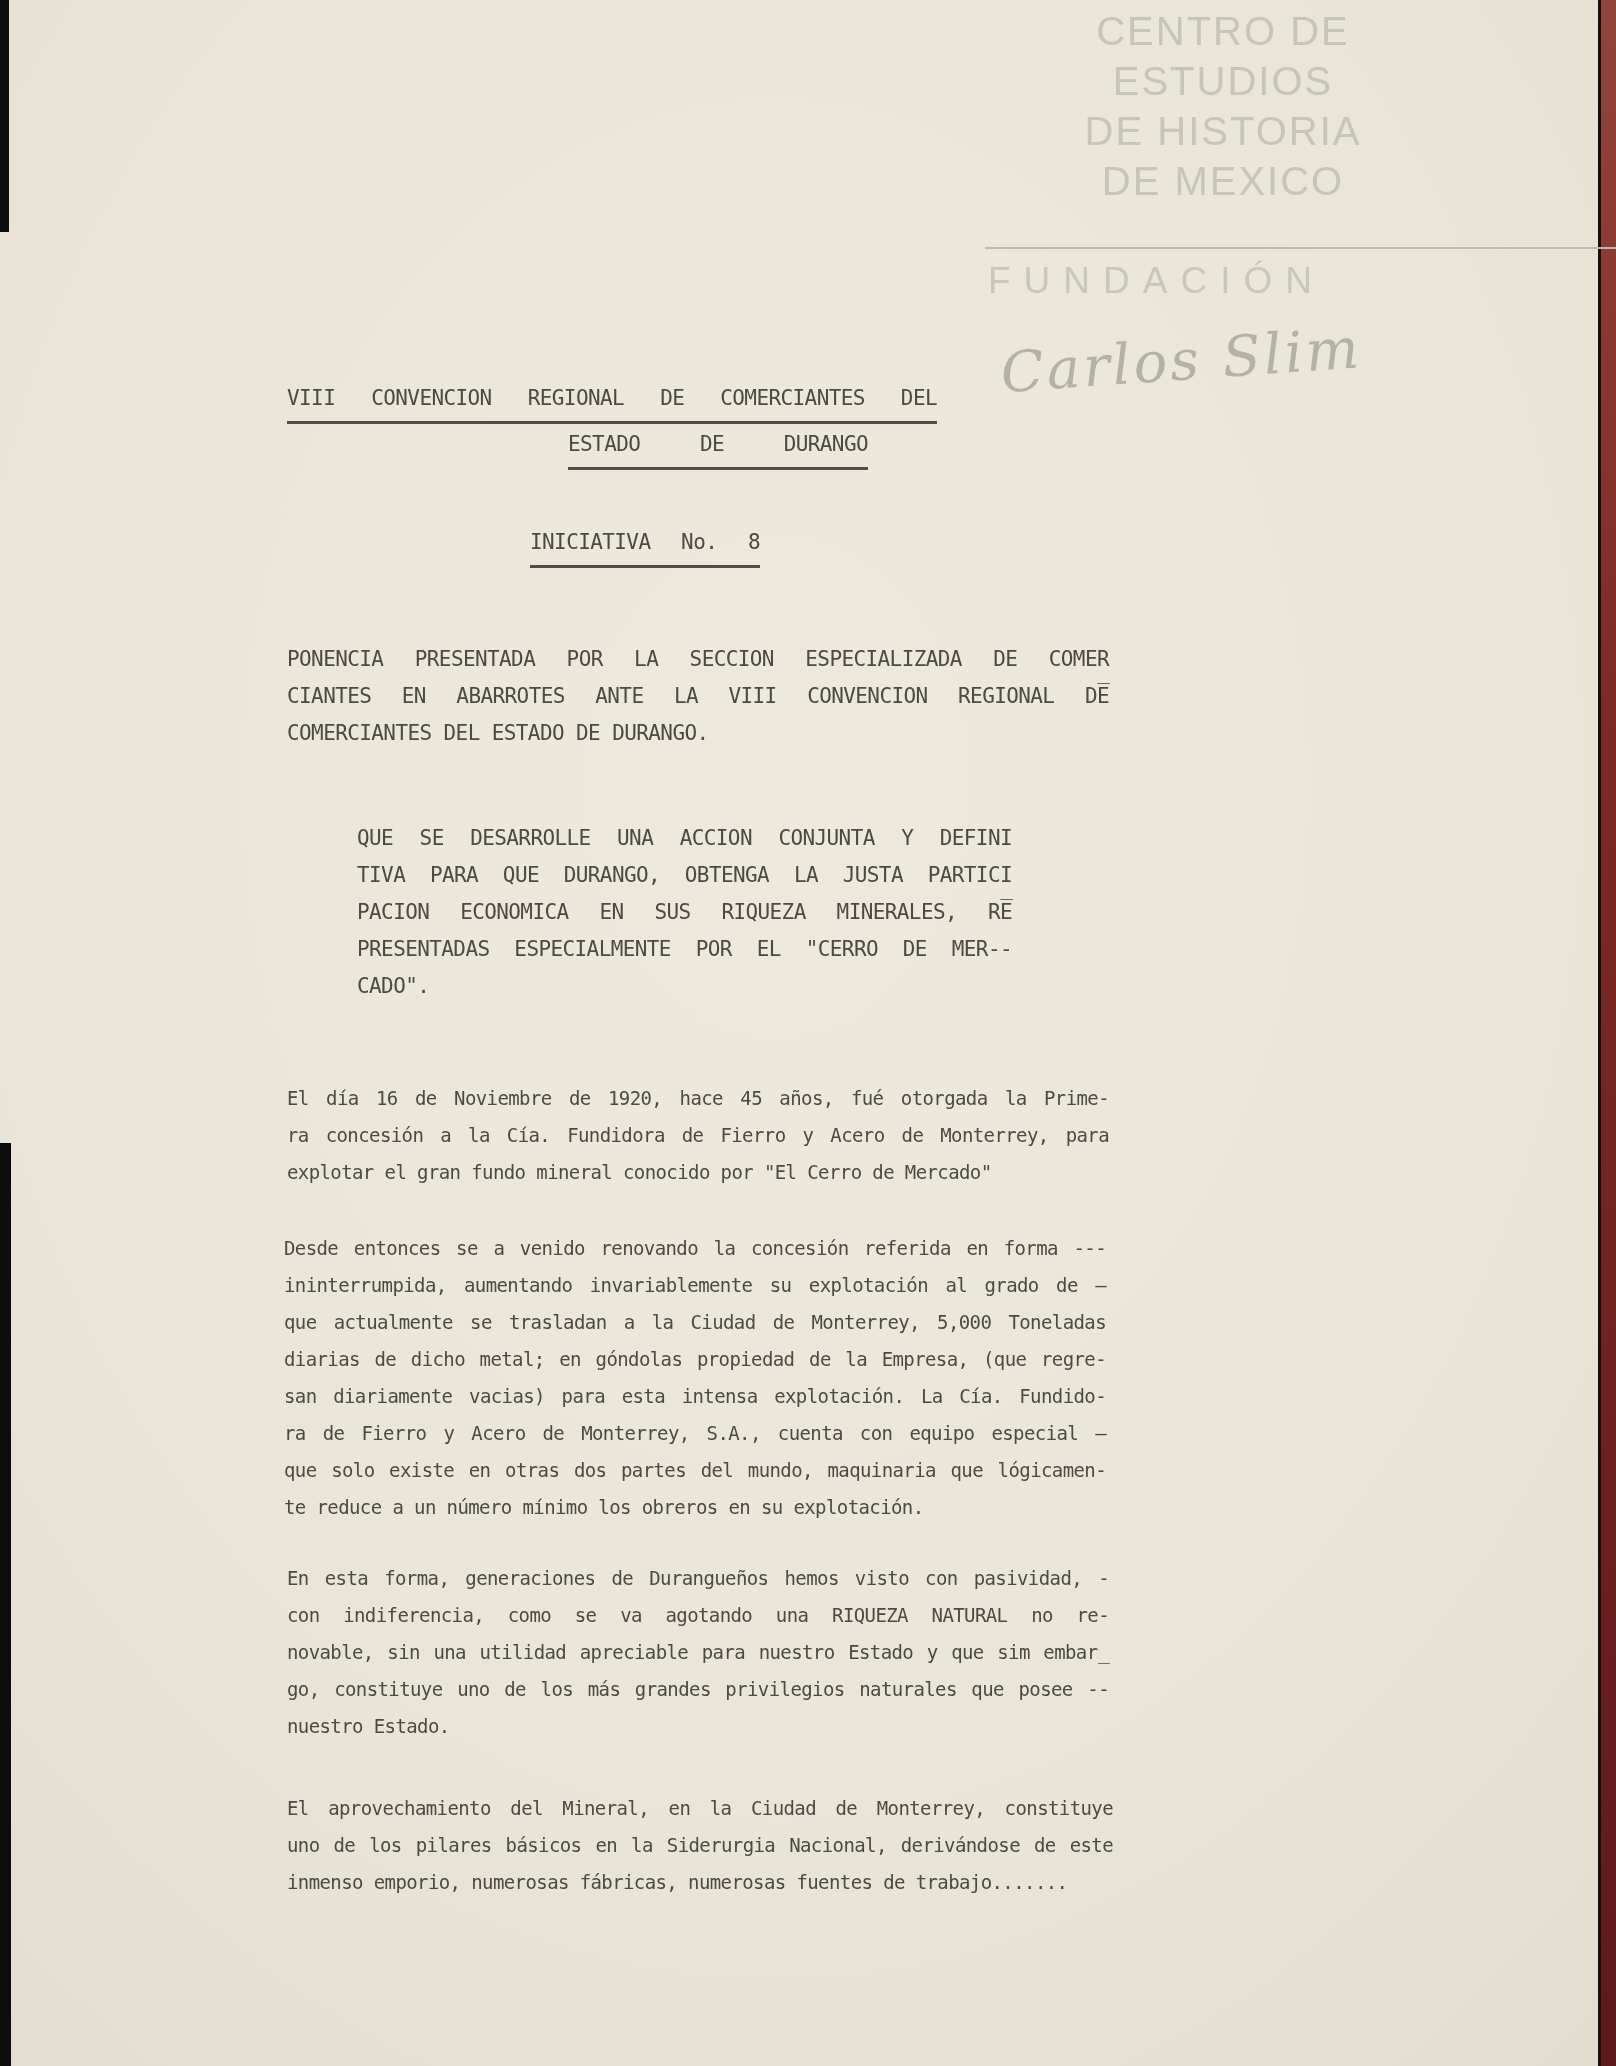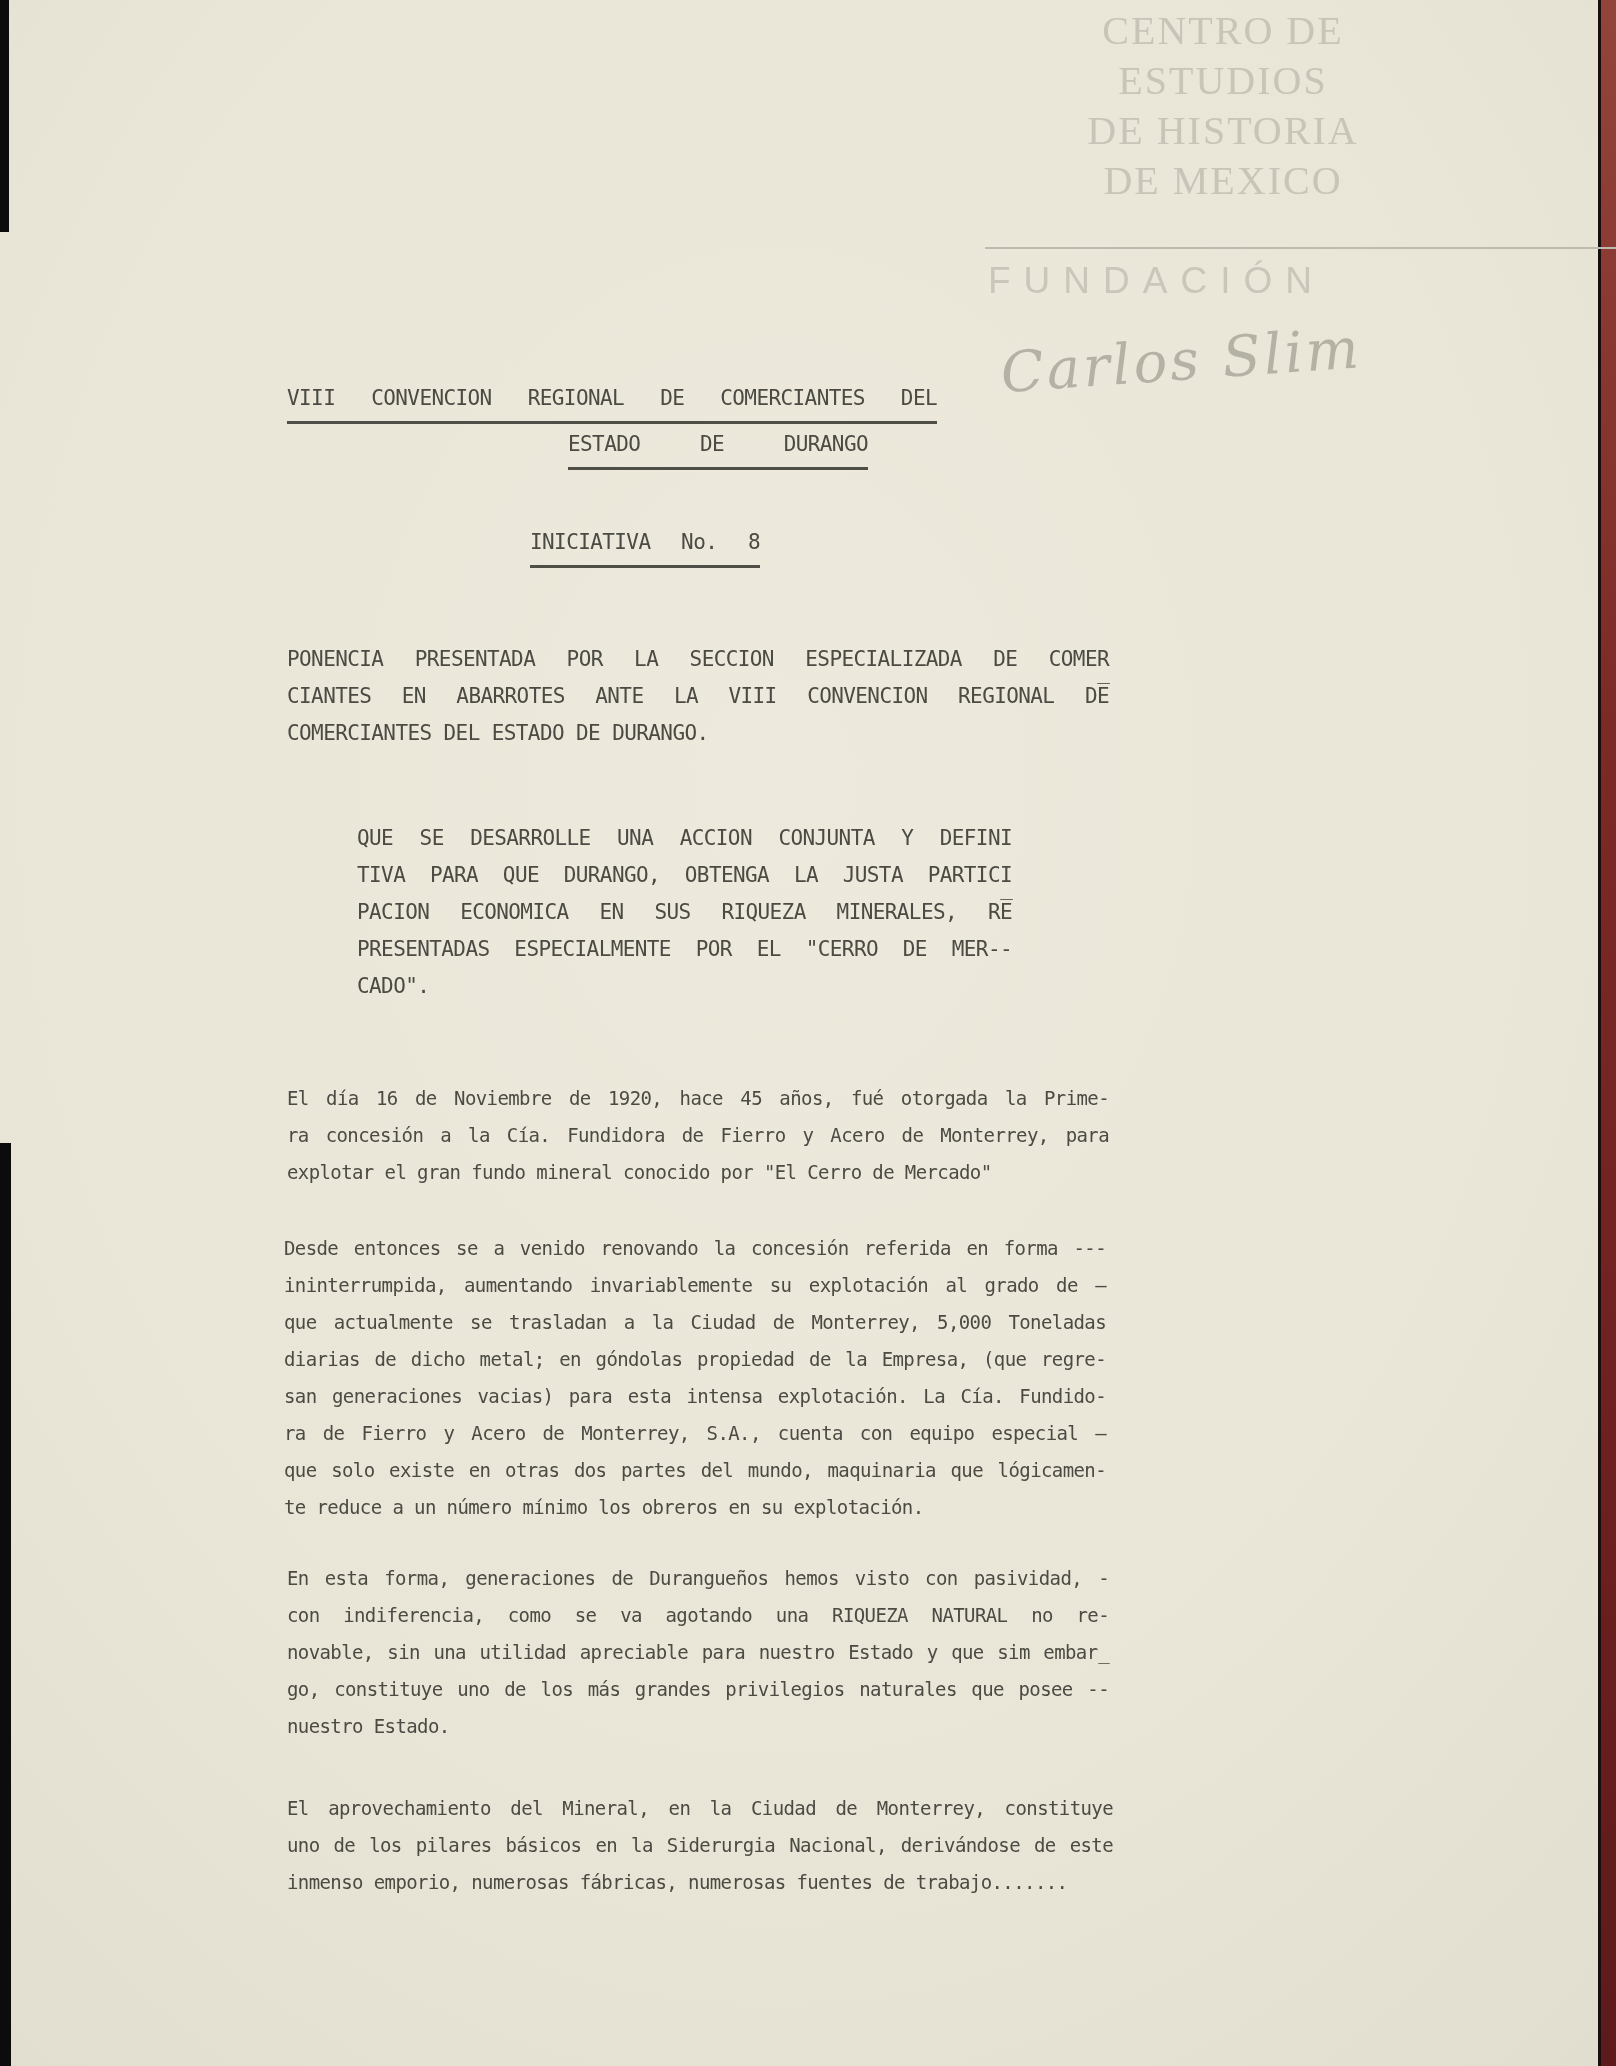--- a/index.html
+++ b/index.html
@@ -11,21 +11,21 @@
     color:#4b4a43;
   }
   
   .edge-left-top{position:absolute;left:0;top:0;width:9px;height:232px;background:#0c0c0c;}
   .edge-left-bottom{position:absolute;left:0;top:1143px;width:11px;height:923px;background:#0c0c0c;}
   .edge-right{position:absolute;right:0;top:0;width:15px;height:2066px;
     background:linear-gradient(to bottom,#93443a 0%,#7c2a26 35%,#6e2020 70%,#5d1a1a 100%);
     border-left:3px solid #1a0d0d;}
   
   .wm{position:absolute;left:980px;top:6px;width:486px;text-align:center;
-      font-family:Liberation Serif, serif;
+      font-family:Liberation Sans, sans-serif;
       font-size:40px;line-height:50px;letter-spacing:2px;color:#c7c5b8;}
   .wm div{white-space:nowrap;}
   .wm-rule{position:absolute;left:985px;top:247px;width:631px;height:0;
       border-top:2px solid #bdbbaf;}
   .wm-fund{position:absolute;left:988px;top:260px;width:628px;
       font-family:"Liberation Sans","DejaVu Sans",sans-serif;font-weight:400;
       font-size:37px;letter-spacing:13px;color:#c9c7ba;white-space:nowrap;}
   .wm-sig{position:absolute;left:1000px;top:318px;width:640px;
       font-family:"DejaVu Serif",serif;font-style:italic;
       font-size:56px;color:#b4b2a5;transform:rotate(-4deg);letter-spacing:3px;white-space:nowrap;}
@@ -86,21 +86,21 @@
   <div class="tblock body-txt p1">
       <div class="tline">El día 16 de Noviembre de 1920, hace 45 años,  fué otorgada la Prime-</div>
       <div class="tline">ra concesión a la Cía. Fundidora de Fierro y Acero  de Monterrey, para</div>
       <div class="tline last">explotar el gran fundo mineral conocido por "El Cerro de Mercado"</div>
     </div>
   <div class="tblock body-txt p2">
       <div class="tline">Desde entonces se a venido renovando la concesión referida en forma ---</div>
       <div class="tline">ininterrumpida, aumentando invariablemente su explotación al grado de —</div>
       <div class="tline">que actualmente se trasladan a la Ciudad de Monterrey, 5,000 Toneladas</div>
       <div class="tline">diarias de dicho metal; en góndolas propiedad de la Empresa, (que regre-</div>
-      <div class="tline">san generaciones vacias) para esta intensa explotación.  La Cía. Fundido-</div>
+      <div class="tline">san diariamente vacias) para esta intensa explotación.  La Cía. Fundido-</div>
       <div class="tline">ra de Fierro y Acero de Monterrey, S.A., cuenta con equipo especial —</div>
       <div class="tline">que solo existe en otras dos partes del mundo, maquinaria que lógicamen-</div>
       <div class="tline last">te reduce a un número mínimo los obreros en su explotación.</div>
     </div>
   <div class="tblock body-txt p3">
       <div class="tline">En esta forma, generaciones de Durangueños hemos visto con pasividad, -</div>
       <div class="tline">con indiferencia, como se va agotando una  RIQUEZA NATURAL  no re-</div>
       <div class="tline">novable, sin una utilidad apreciable para nuestro Estado y que sim embar̲</div>
       <div class="tline">go, constituye uno de los más grandes privilegios naturales que posee --</div>
       <div class="tline last">nuestro Estado.</div>

